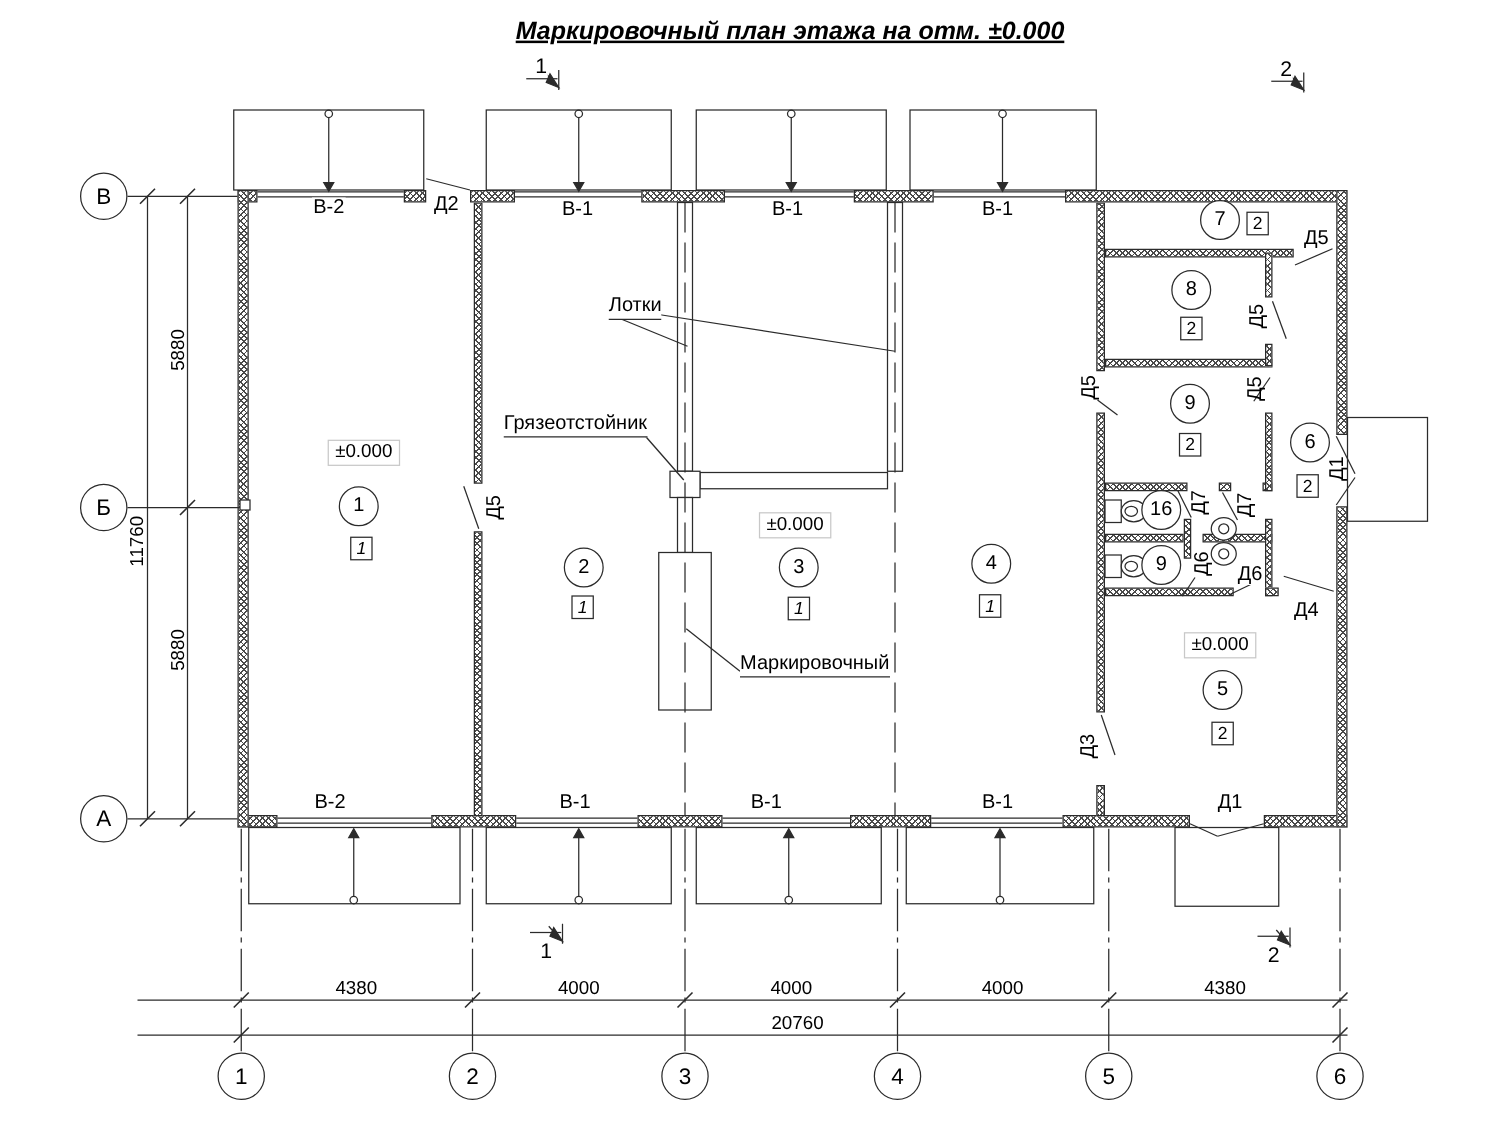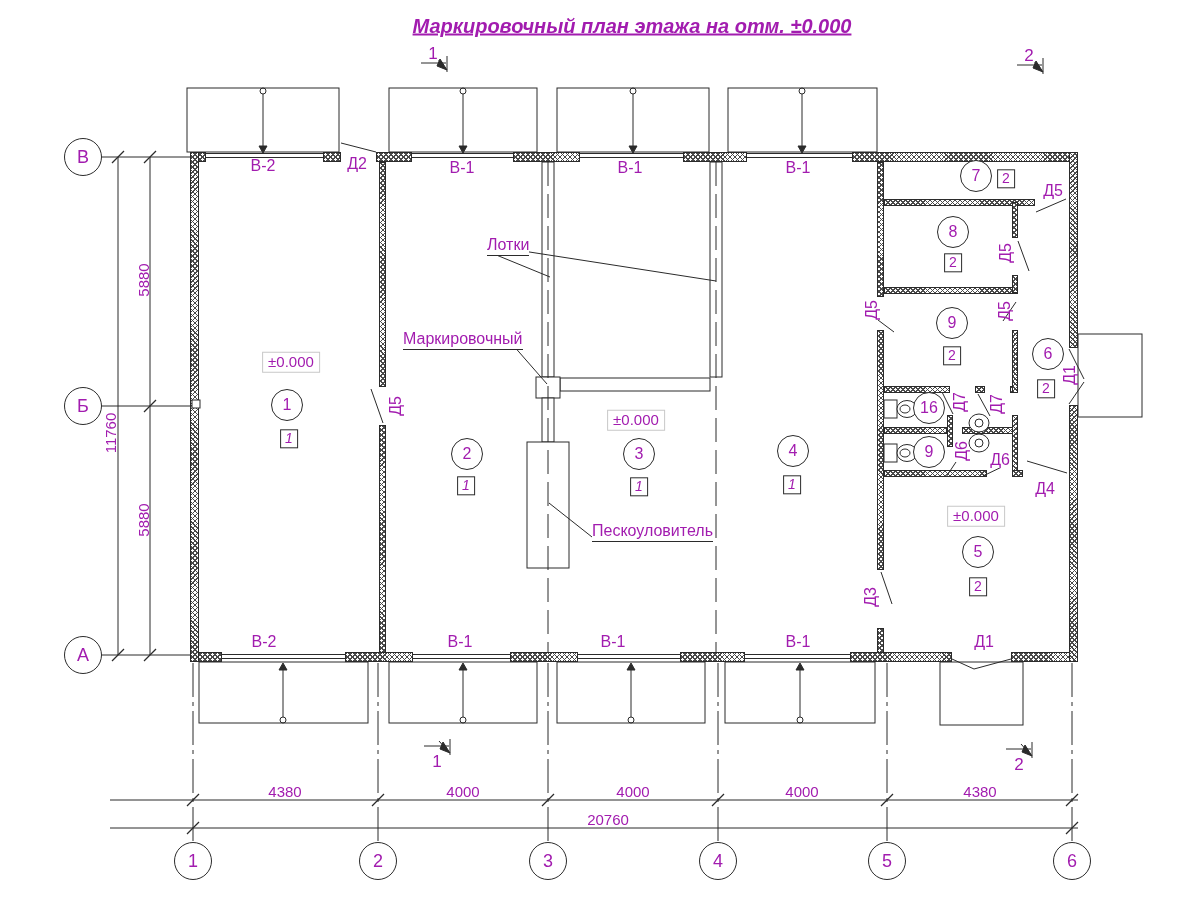--- a/index.html
+++ b/index.html
@@ -1,17 +1,17 @@
 <!DOCTYPE html>
 <html><head>
 <meta charset="utf-8">
 <style>
   html,body{margin:0;padding:0;background:#fff;}
   #sheet{position:relative;width:1200px;height:900px;background:#fff;overflow:hidden;
-         font-family:"Liberation Sans",sans-serif;color:#a21caf;}
+         font-family:"Liberation Sans",sans-serif;color:#000000;}
   
   .wall{position:absolute;box-sizing:border-box;border:1px solid #2b2b2b;background-color:#fff;
         background-image:repeating-linear-gradient(45deg,#4a4a4a 0 1px,transparent 1px 3.5px),
                          repeating-linear-gradient(135deg,#4a4a4a 0 1px,transparent 1px 3.5px);
         z-index:1;}
   
   .win{position:absolute;box-sizing:border-box;height:5px;border-top:1.4px solid #2b2b2b;
        border-bottom:1.4px solid #2b2b2b;z-index:1;}
   svg.lines{position:absolute;left:0;top:0;z-index:2;}
   .lbl{position:absolute;transform:translate(-50%,-50%);font-size:16px;white-space:nowrap;
@@ -258,22 +258,22 @@
       <g>
           <line x1="1006" y1="749" x2="1031" y2="749"></line>
           <line x1="1021" y1="744" x2="1029" y2="753"></line>
           <path d="M1025,745 L1032,756 L1022,752 Z" fill="#2b2b2b"></path>
           <line x1="1032" y1="742" x2="1032" y2="758"></line>
         </g>
     </g>
   </svg>
 
   <div class="ann" style="left:487px;top:236px;">Лотки</div>
-  <div class="ann" style="left:403px;top:330px;">Маркировочный</div>
-  <div class="ann" style="left:592px;top:522px;">Пескоуловитель</div>
+  <div class="ann" style="left:403px;top:330px;">Грязеотстойник</div>
+  <div class="ann" style="left:592px;top:522px;">Маркировочный</div>
 
   <div id="layer">
       <div class="circle" style="left: 287px; top: 405px;">1</div>
       <div class="cat it" style="left: 289px; top: 439px;">1</div>
       <div class="circle" style="left: 467px; top: 454px;">2</div>
       <div class="cat it" style="left: 466px; top: 486px;">1</div>
       <div class="circle" style="left: 639px; top: 454px;">3</div>
       <div class="cat it" style="left: 639px; top: 487px;">1</div>
       <div class="circle" style="left: 793px; top: 451px;">4</div>
       <div class="cat it" style="left: 792px; top: 485px;">1</div>
@@ -321,21 +321,21 @@
       <div class="circle bubble" style="left: 887px; top: 861px;">5</div>
       <div class="circle bubble" style="left: 1072px; top: 861px;">6</div>
       <div class="circle bubble" style="left: 83px; top: 157px;">В</div>
       <div class="circle bubble" style="left: 83px; top: 406px;">Б</div>
       <div class="circle bubble" style="left: 83px; top: 655px;">А</div>
       <div class="dim" style="left: 285px; top: 791px;">4380</div>
       <div class="dim" style="left: 463px; top: 791px;">4000</div>
       <div class="dim" style="left: 633px; top: 791px;">4000</div>
       <div class="dim" style="left: 802px; top: 791px;">4000</div>
       <div class="dim" style="left: 980px; top: 791px;">4380</div>
-      <div class="dim" style="left: 608px; top: 819px;">20760</div>
+      <div class="dim" style="left: 638px; top: 819px;">20760</div>
       <div class="dim v" style="left: 143px; top: 280px;">5880</div>
       <div class="dim v" style="left: 143px; top: 520px;">5880</div>
       <div class="dim v" style="left: 110px; top: 433px;">11760</div>
       <div class="sec" style="left: 433px; top: 53px;">1</div>
       <div class="sec" style="left: 1029px; top: 55px;">2</div>
       <div class="sec" style="left: 437px; top: 761px;">1</div>
       <div class="sec" style="left: 1019px; top: 764px;">2</div>
     </div>
 </div>
 

